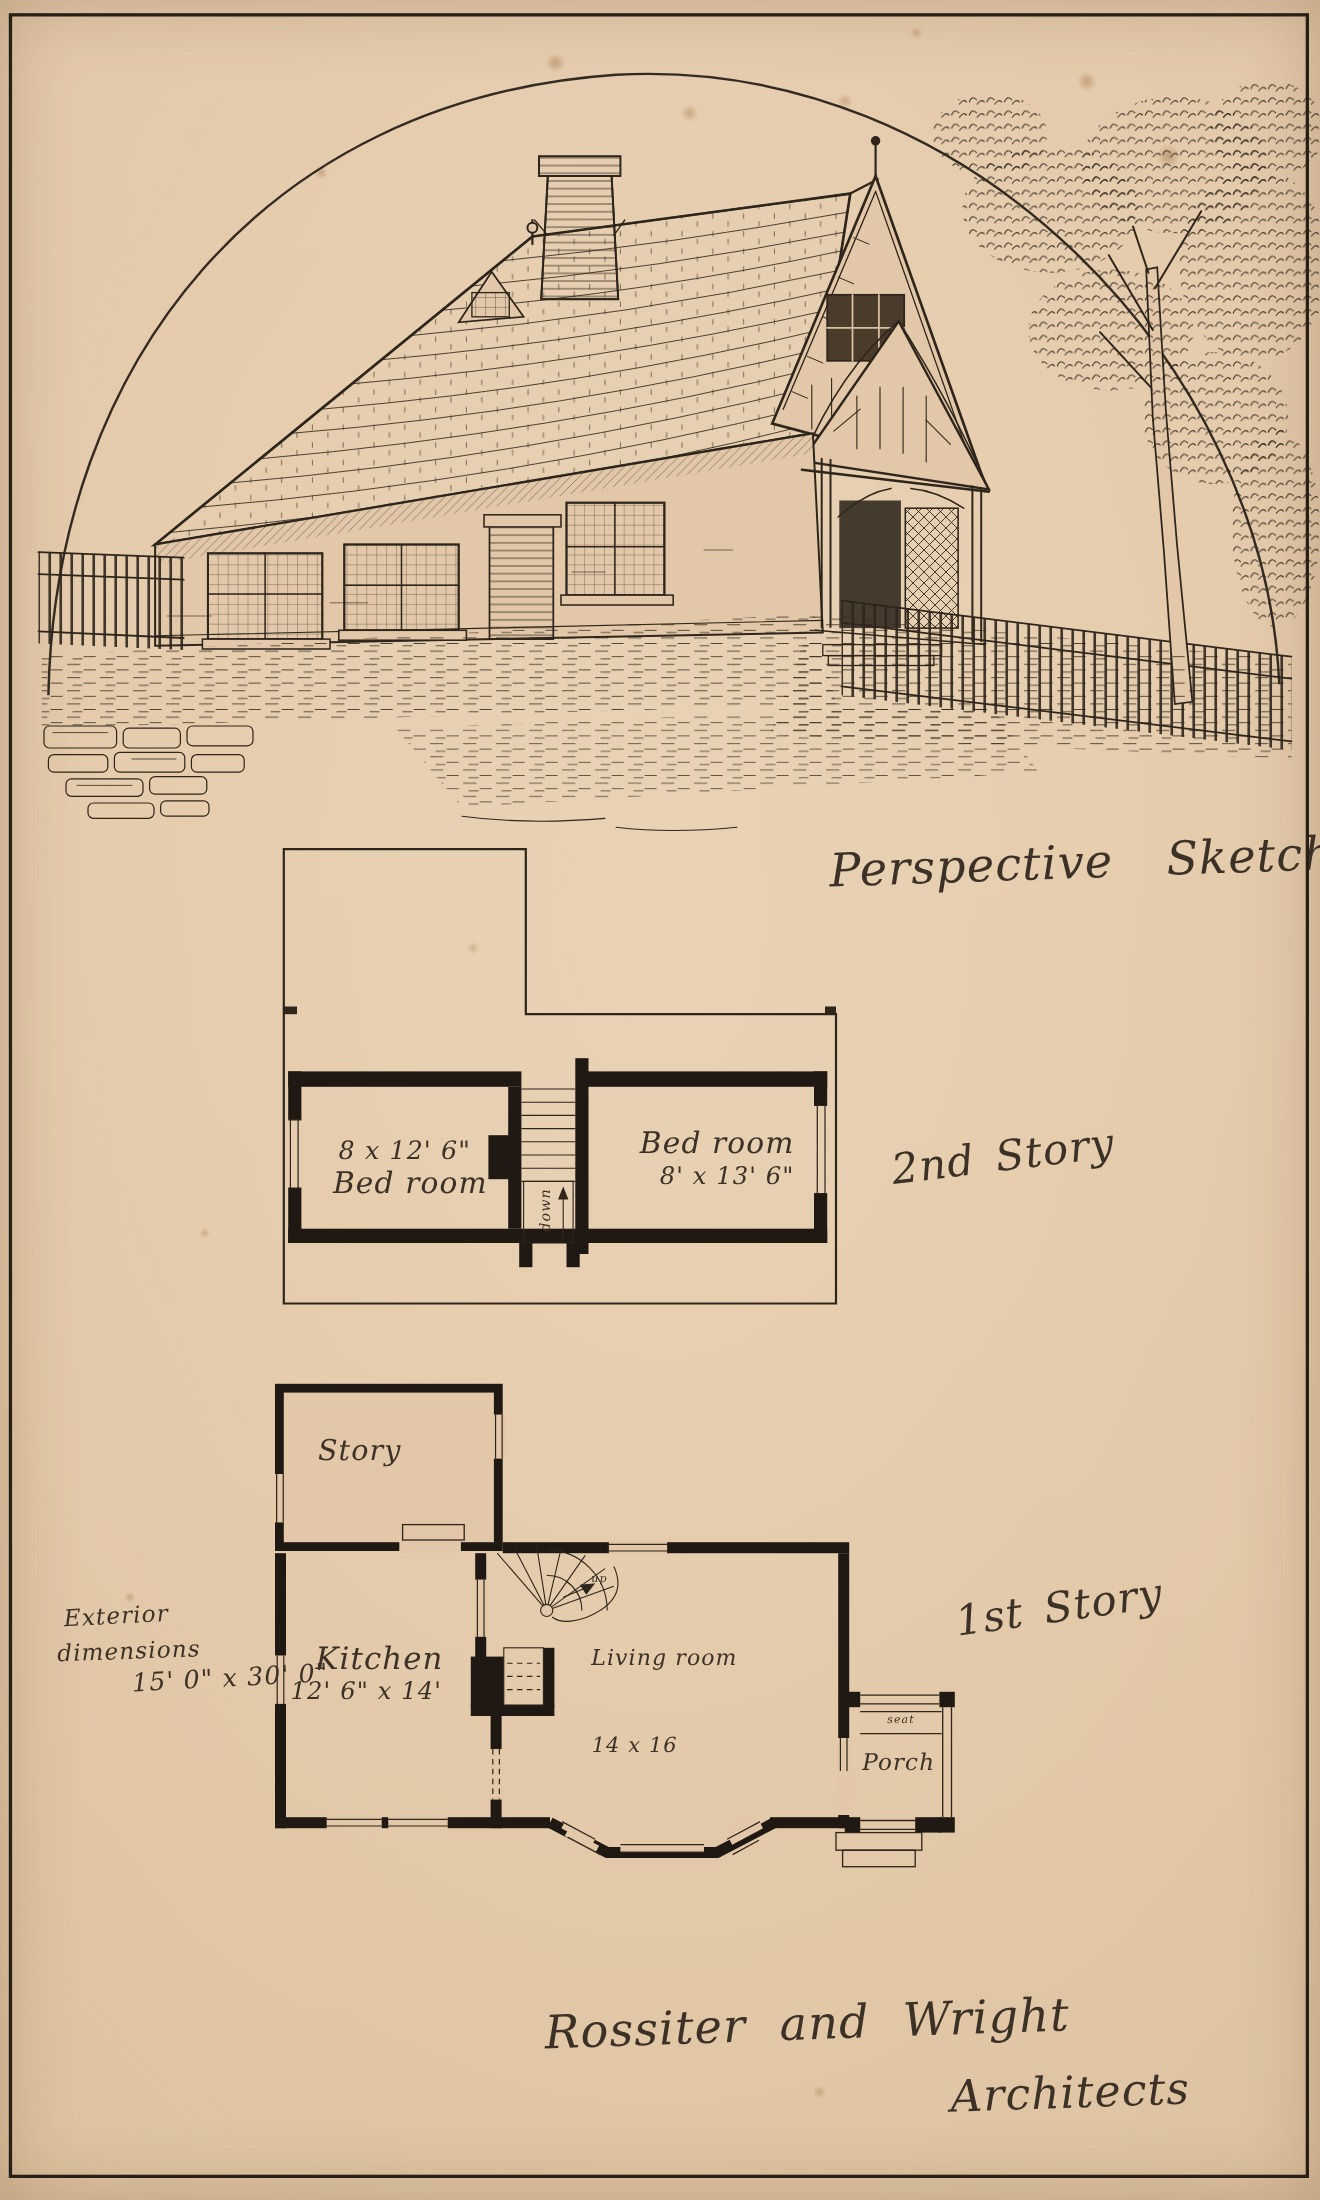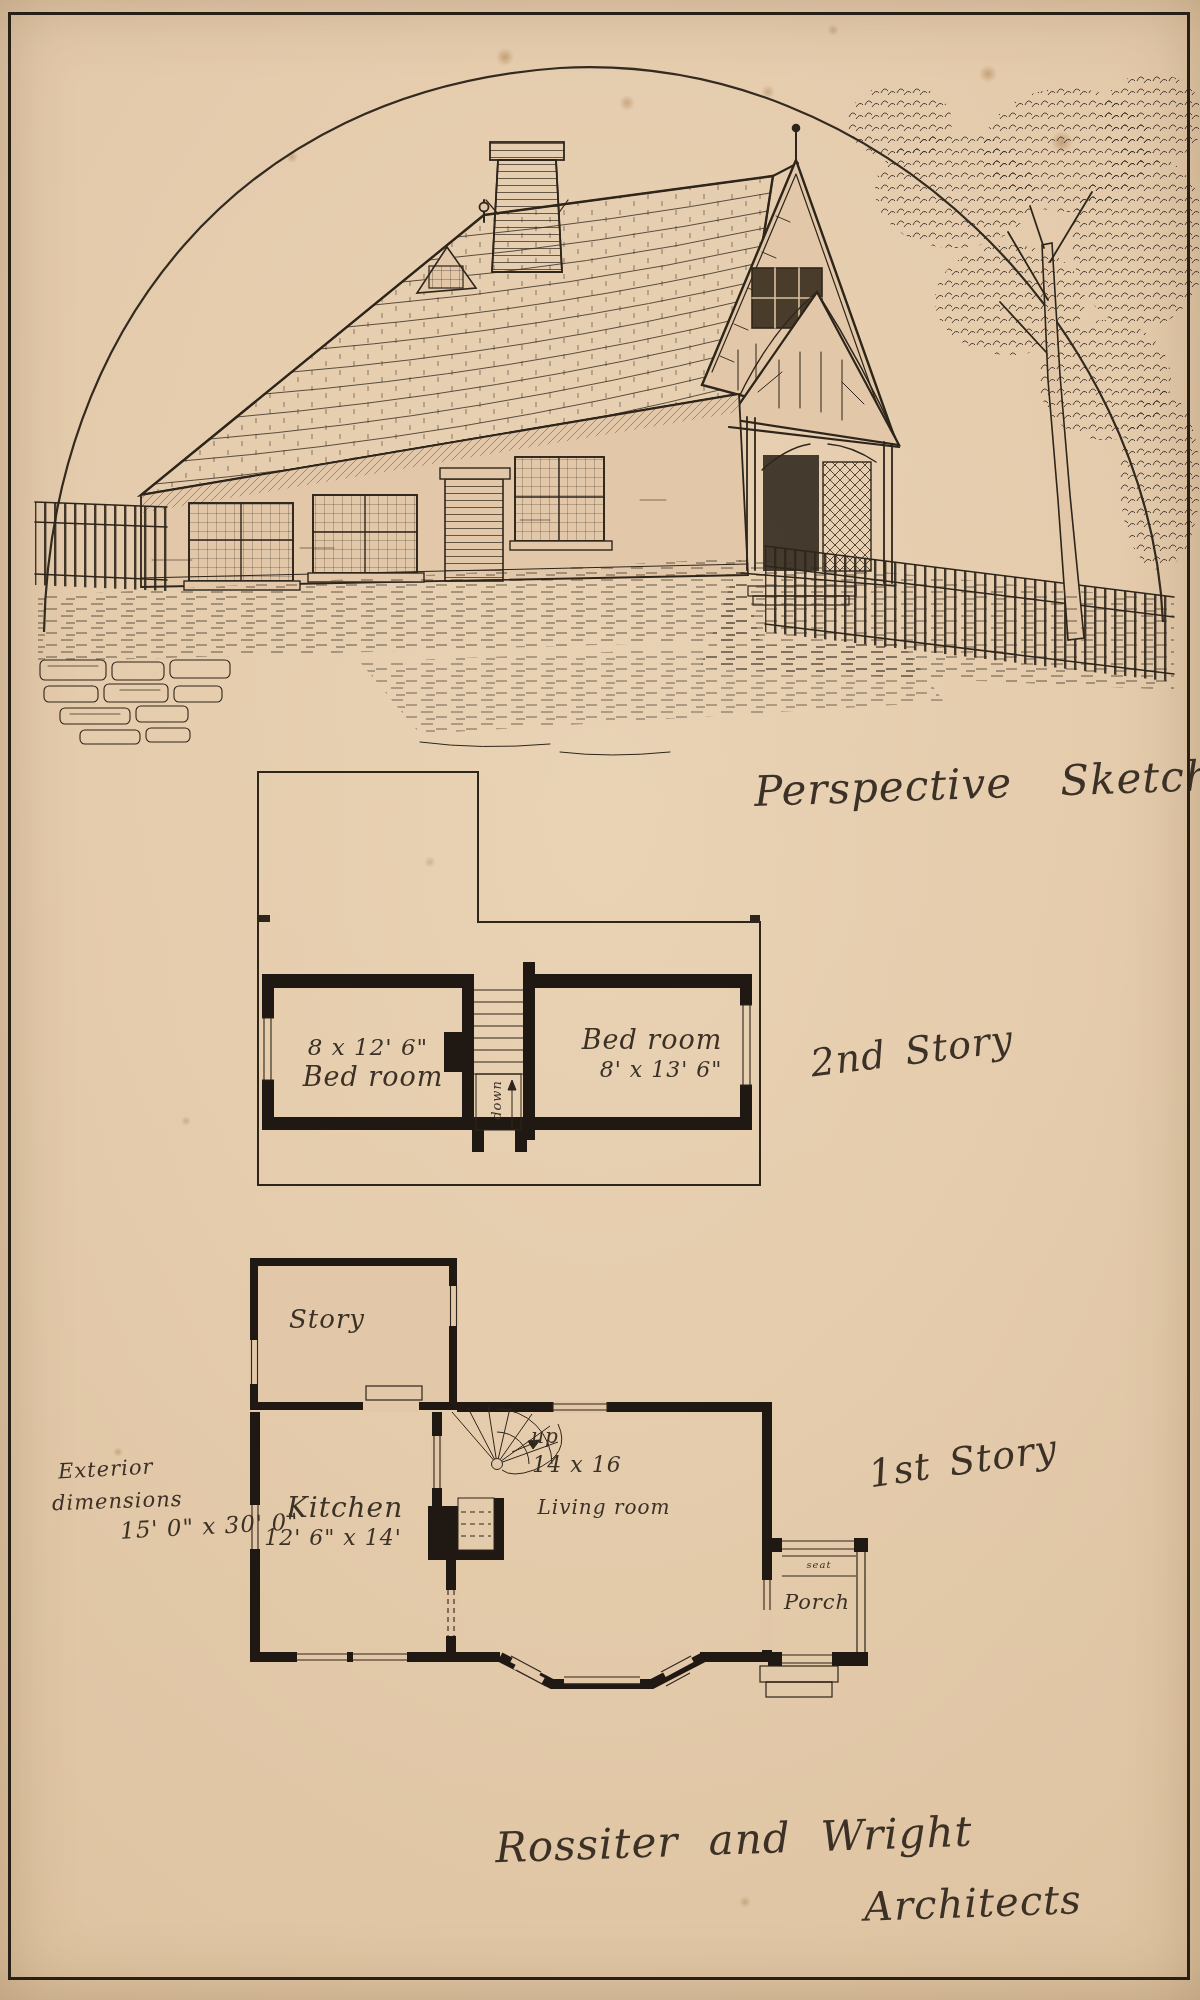--- a/index.html
+++ b/index.html
@@ -345,22 +345,22 @@
   <div class="hw c" style="left:373px;top:1077px;font-size:27px;">Bed room</div>
   <div class="hw c" style="left:652px;top:1040px;font-size:27px;">Bed room</div>
   <div class="hw c" style="left:661px;top:1070px;font-size:22px;">8' x 13' 6"</div>
   <div class="hw c" style="left:497px;top:1100px;font-size:13px;transform:translate(-50%,-50%) rotate(-90deg);">down</div>
   <div class="hw c" style="left:912px;top:1052px;font-size:38px;transform:translate(-50%,-50%) rotate(-7deg);word-spacing:6px;">2nd Story</div>
 
   <div class="hw c" style="left:327px;top:1320px;font-size:26px;">Story</div>
   <div class="hw c" style="left:345px;top:1508px;font-size:28px;">Kitchen</div>
   <div class="hw c" style="left:333px;top:1538px;font-size:22px;">12' 6" x 14'</div>
   <div class="hw c" style="left:604px;top:1507px;font-size:20px;">Living room</div>
-  <div class="hw c" style="left:577px;top:1465px;font-size:22px;">14 x 16</div>
-  <div class="hw c" style="left:545px;top:1436px;font-size:20px;text-align:center;">up</div>
+  <div class="hw c" style="left:577px;top:1588px;font-size:19px;">14 x 16</div>
+  <div class="hw c" style="left:545px;top:1436px;font-size:10px;text-align:center;">up</div>
   <div class="hw c" style="left:819px;top:1565px;font-size:10px;">seat</div>
   <div class="hw c" style="left:817px;top:1602px;font-size:21px;text-align:right;">Porch</div>
   <div class="hw c" style="left:963px;top:1462px;font-size:38px;transform:translate(-50%,-50%) rotate(-8deg);word-spacing:6px;">1st Story</div>
 
   <div class="hw" style="left:58px;top:1458px;font-size:21px;transform:rotate(-3deg);">Exterior</div>
   <div class="hw" style="left:52px;top:1490px;font-size:21px;transform:rotate(-2deg);">dimensions</div>
   <div class="hw" style="left:120px;top:1514px;font-size:23px;transform:rotate(-3deg);">15' 0" x 30' 0"</div>
 
   <div class="hw" style="left:495px;top:1818px;font-size:42px;word-spacing:16px;transform:rotate(-2deg);">Rossiter and Wright</div>
   <div class="hw" style="left:864px;top:1882px;font-size:40px;transform:rotate(-2deg);">Architects</div>

